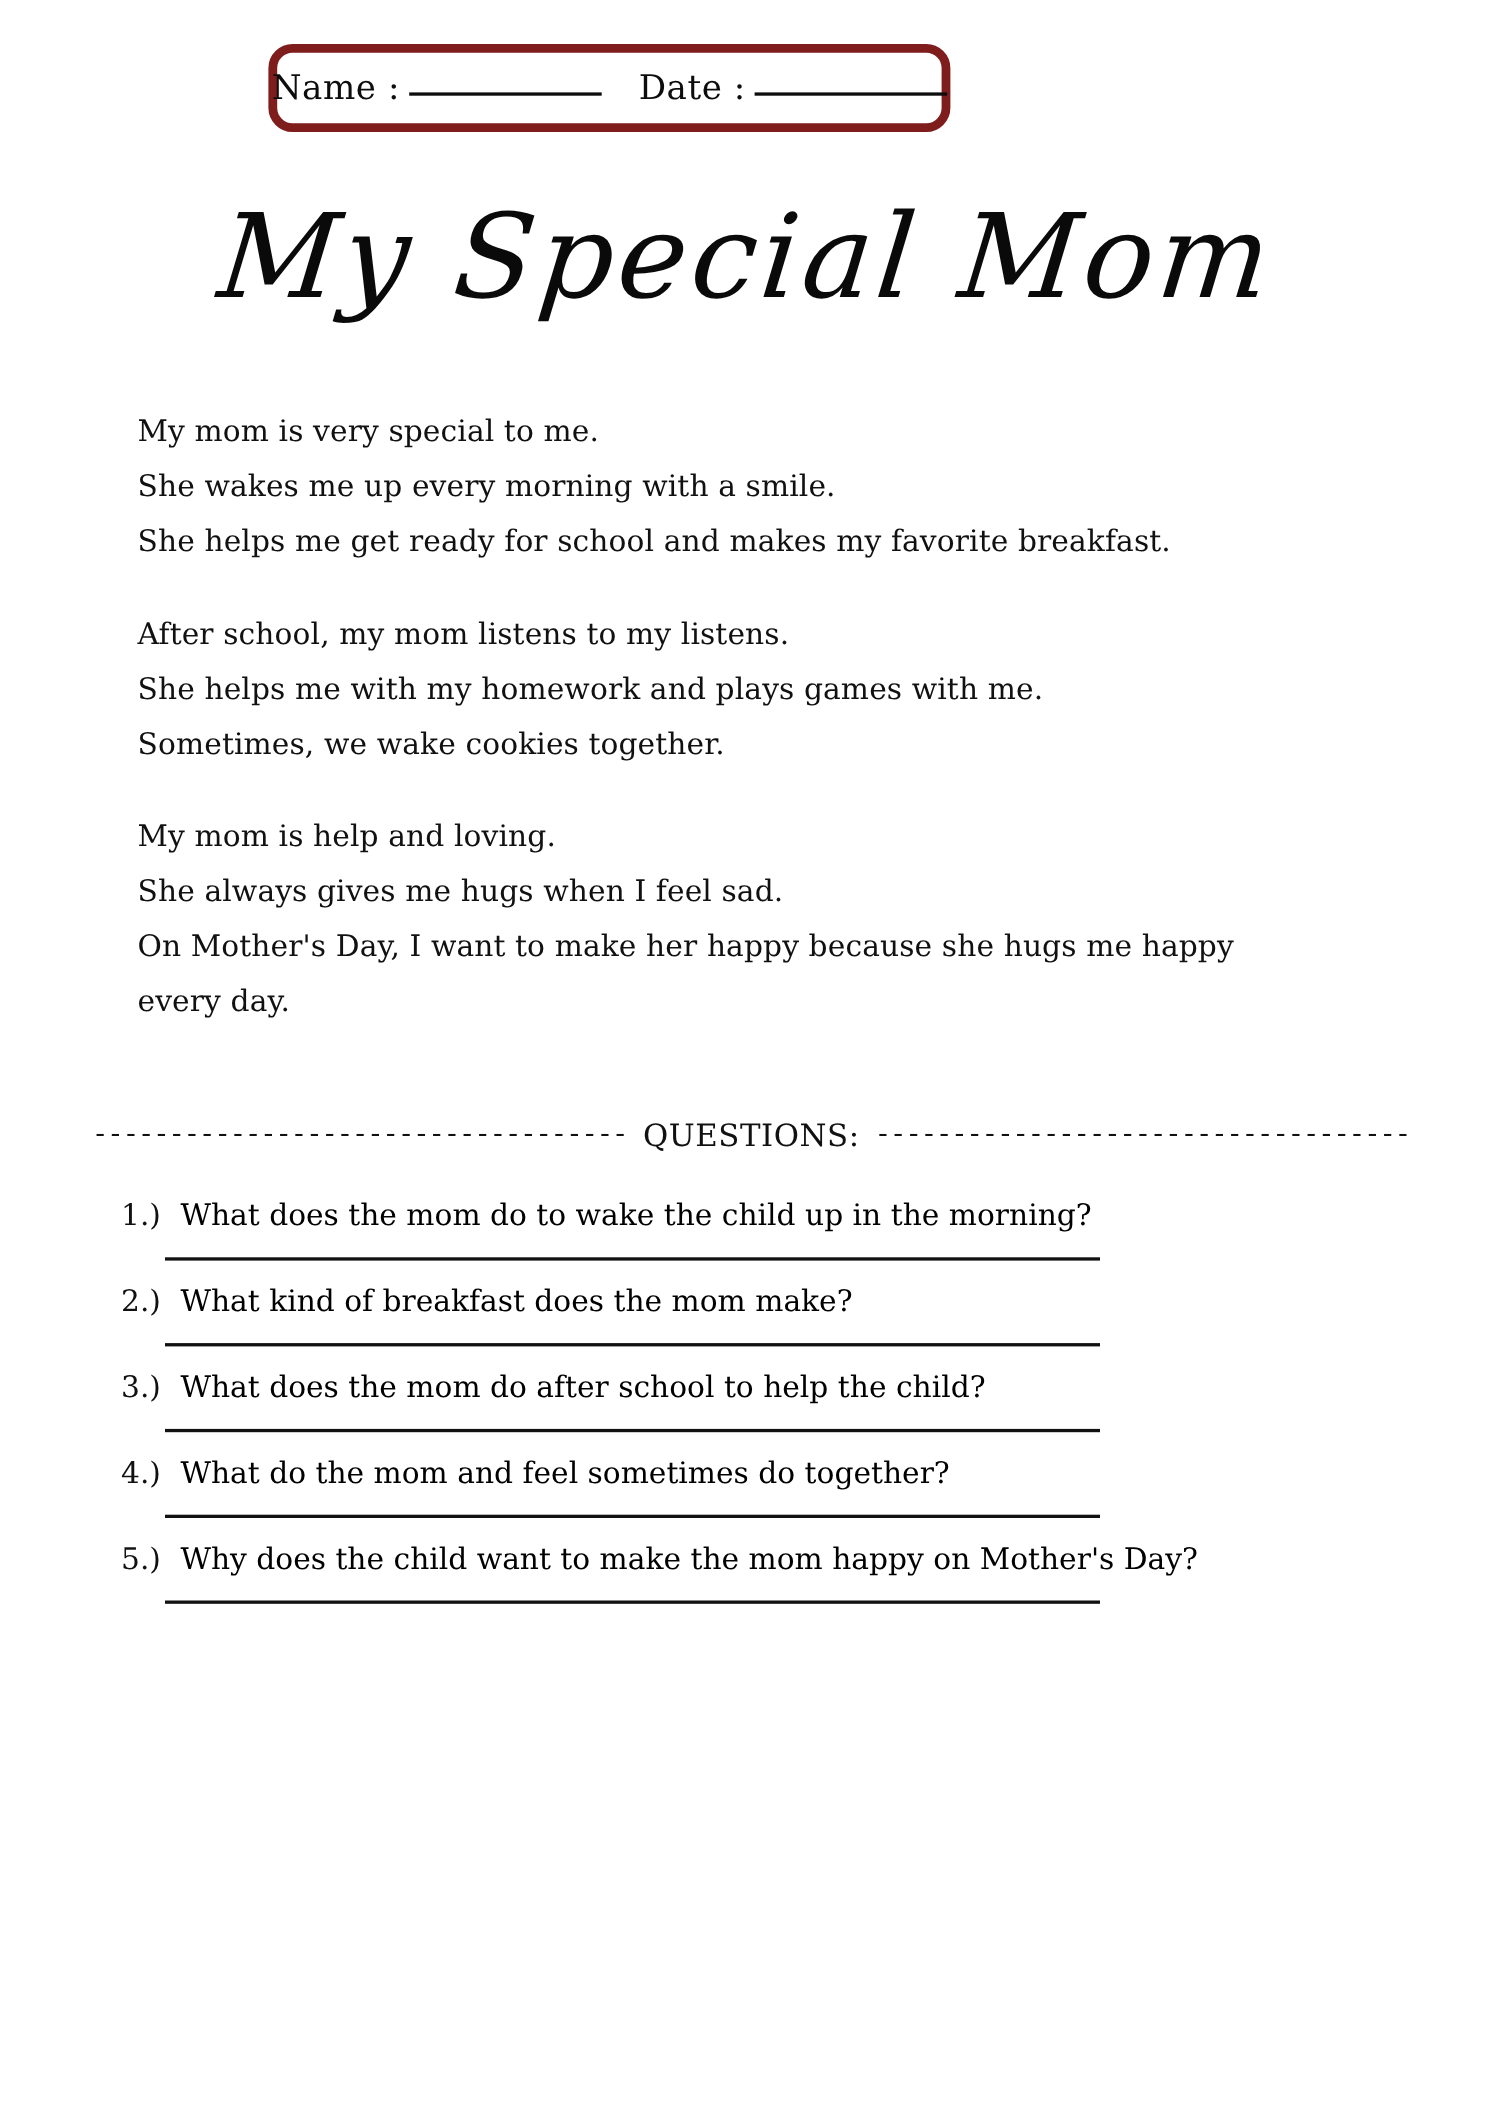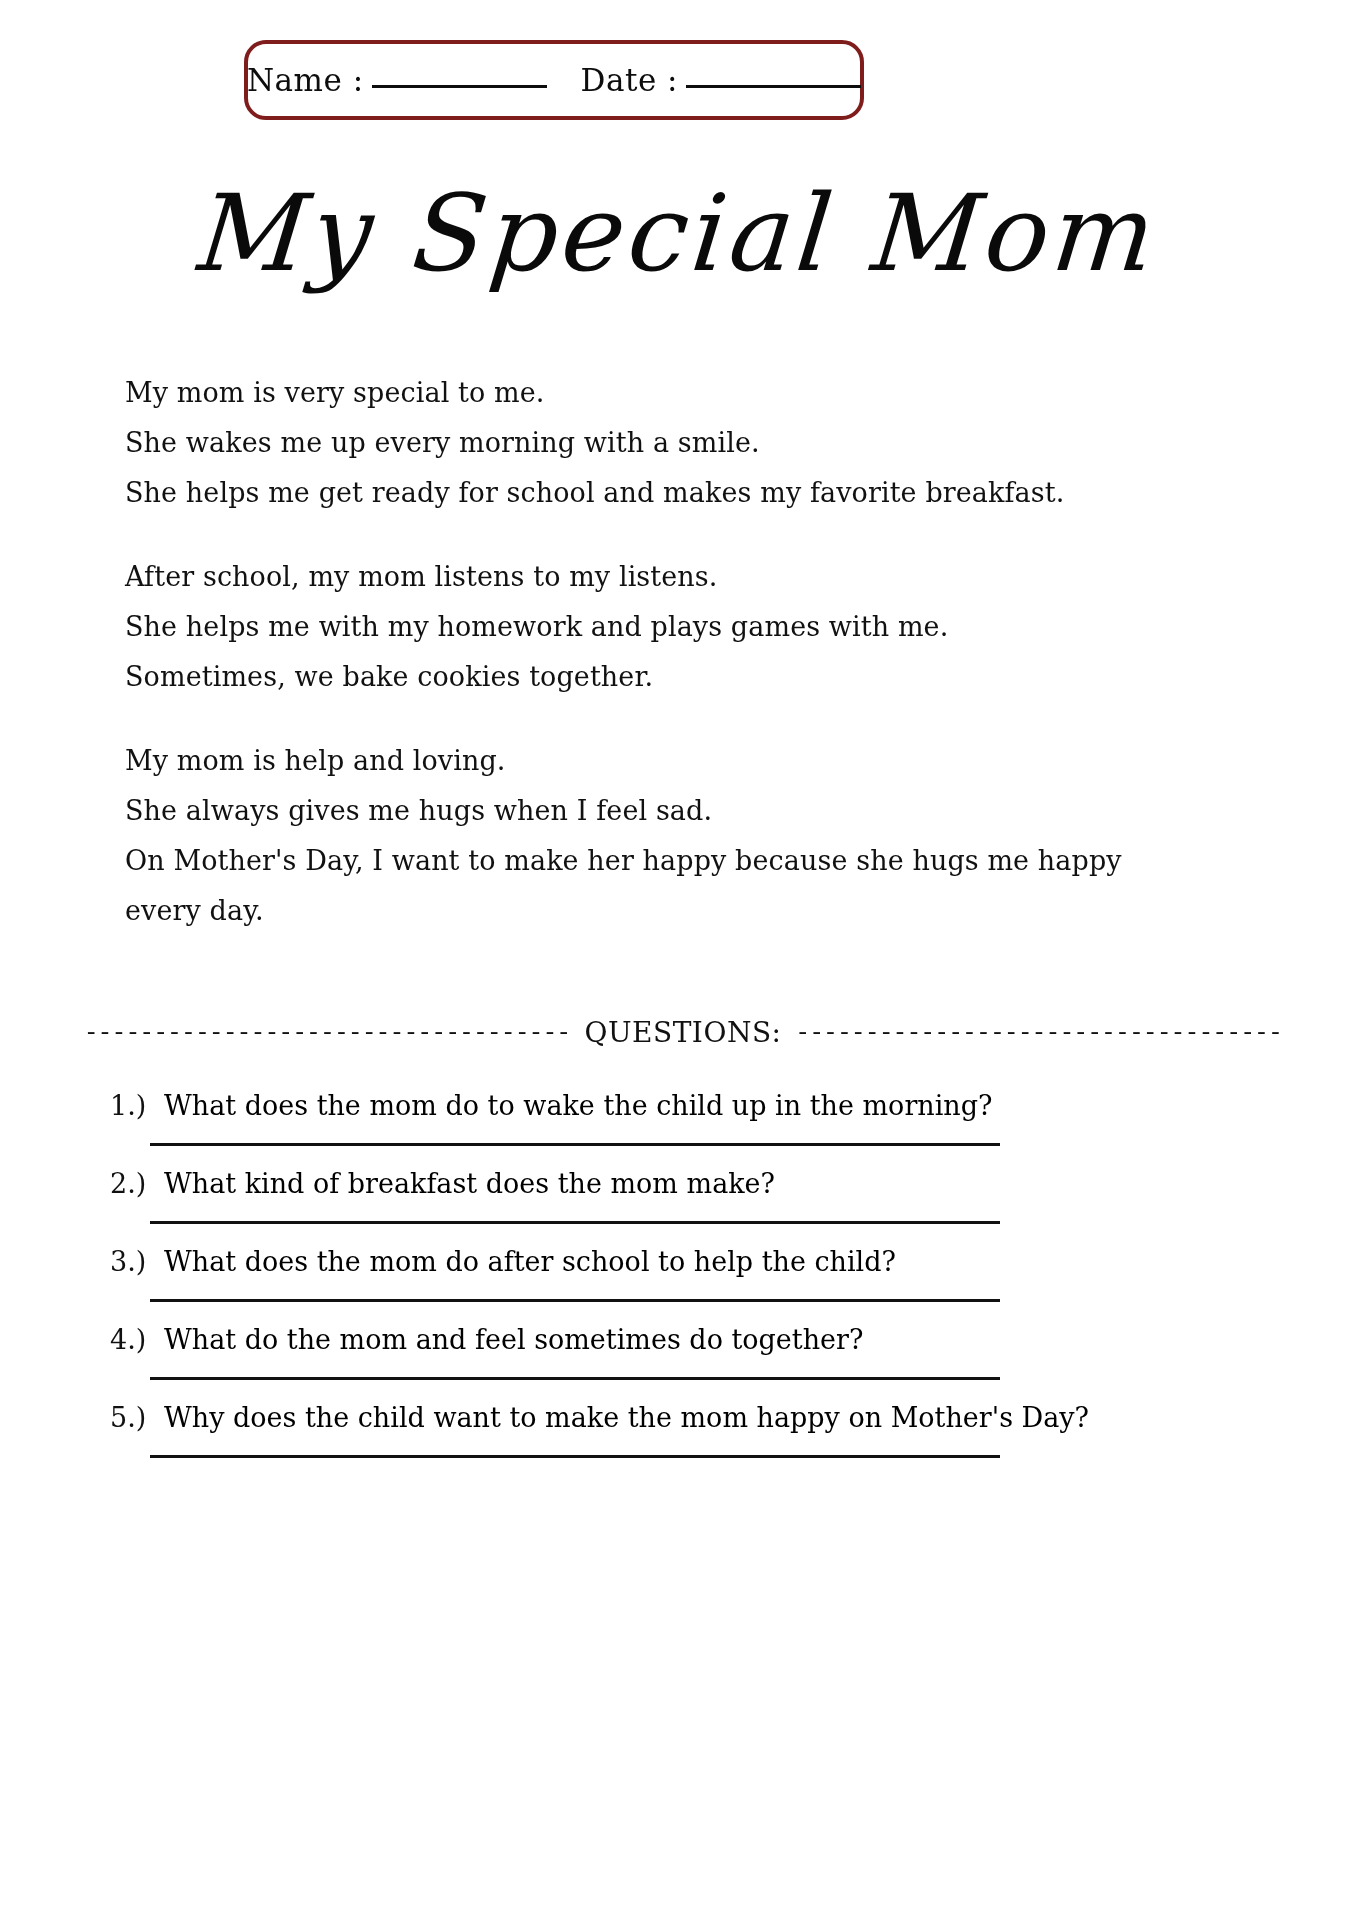--- a/index.html
+++ b/index.html
@@ -22,21 +22,21 @@
     background: #ffffff;
   }
 
   
   .namedate-box {
     position: absolute;
     left: 244px;
     top: 40px;
     width: 620px;
     height: 80px;
-    border: 4px solid #7f1d1d;
+    border: 8px solid #7f1d1d;
     border-radius: 22px;
     box-sizing: border-box;
     display: flex;
     align-items: center;
     justify-content: center;
     gap: 34px;
   }
   .field {
     display: flex;
     align-items: baseline;
@@ -178,21 +178,21 @@
 
   <div class="story">
     <div class="para">
       <div class="line">My mom is very special to me.</div>
       <div class="line">She wakes me up every morning with a smile.</div>
       <div class="line">She helps me get ready for school and makes my favorite breakfast.</div>
     </div>
     <div class="para">
       <div class="line">After school, my mom listens to my listens.</div>
       <div class="line">She helps me with my homework and plays games with me.</div>
-      <div class="line">Sometimes, we bake cookies together.</div>
+      <div class="line">Sometimes, we wake cookies together.</div>
     </div>
     <div class="para">
       <div class="line">My mom is help and loving.</div>
       <div class="line">She always gives me hugs when I feel sad.</div>
       <div class="line">On Mother's Day, I want to make her happy because she hugs me happy every day.</div>
     </div>
   </div>
 
   <div class="divider">
     <span class="dash-run">-----------------------------------</span>

